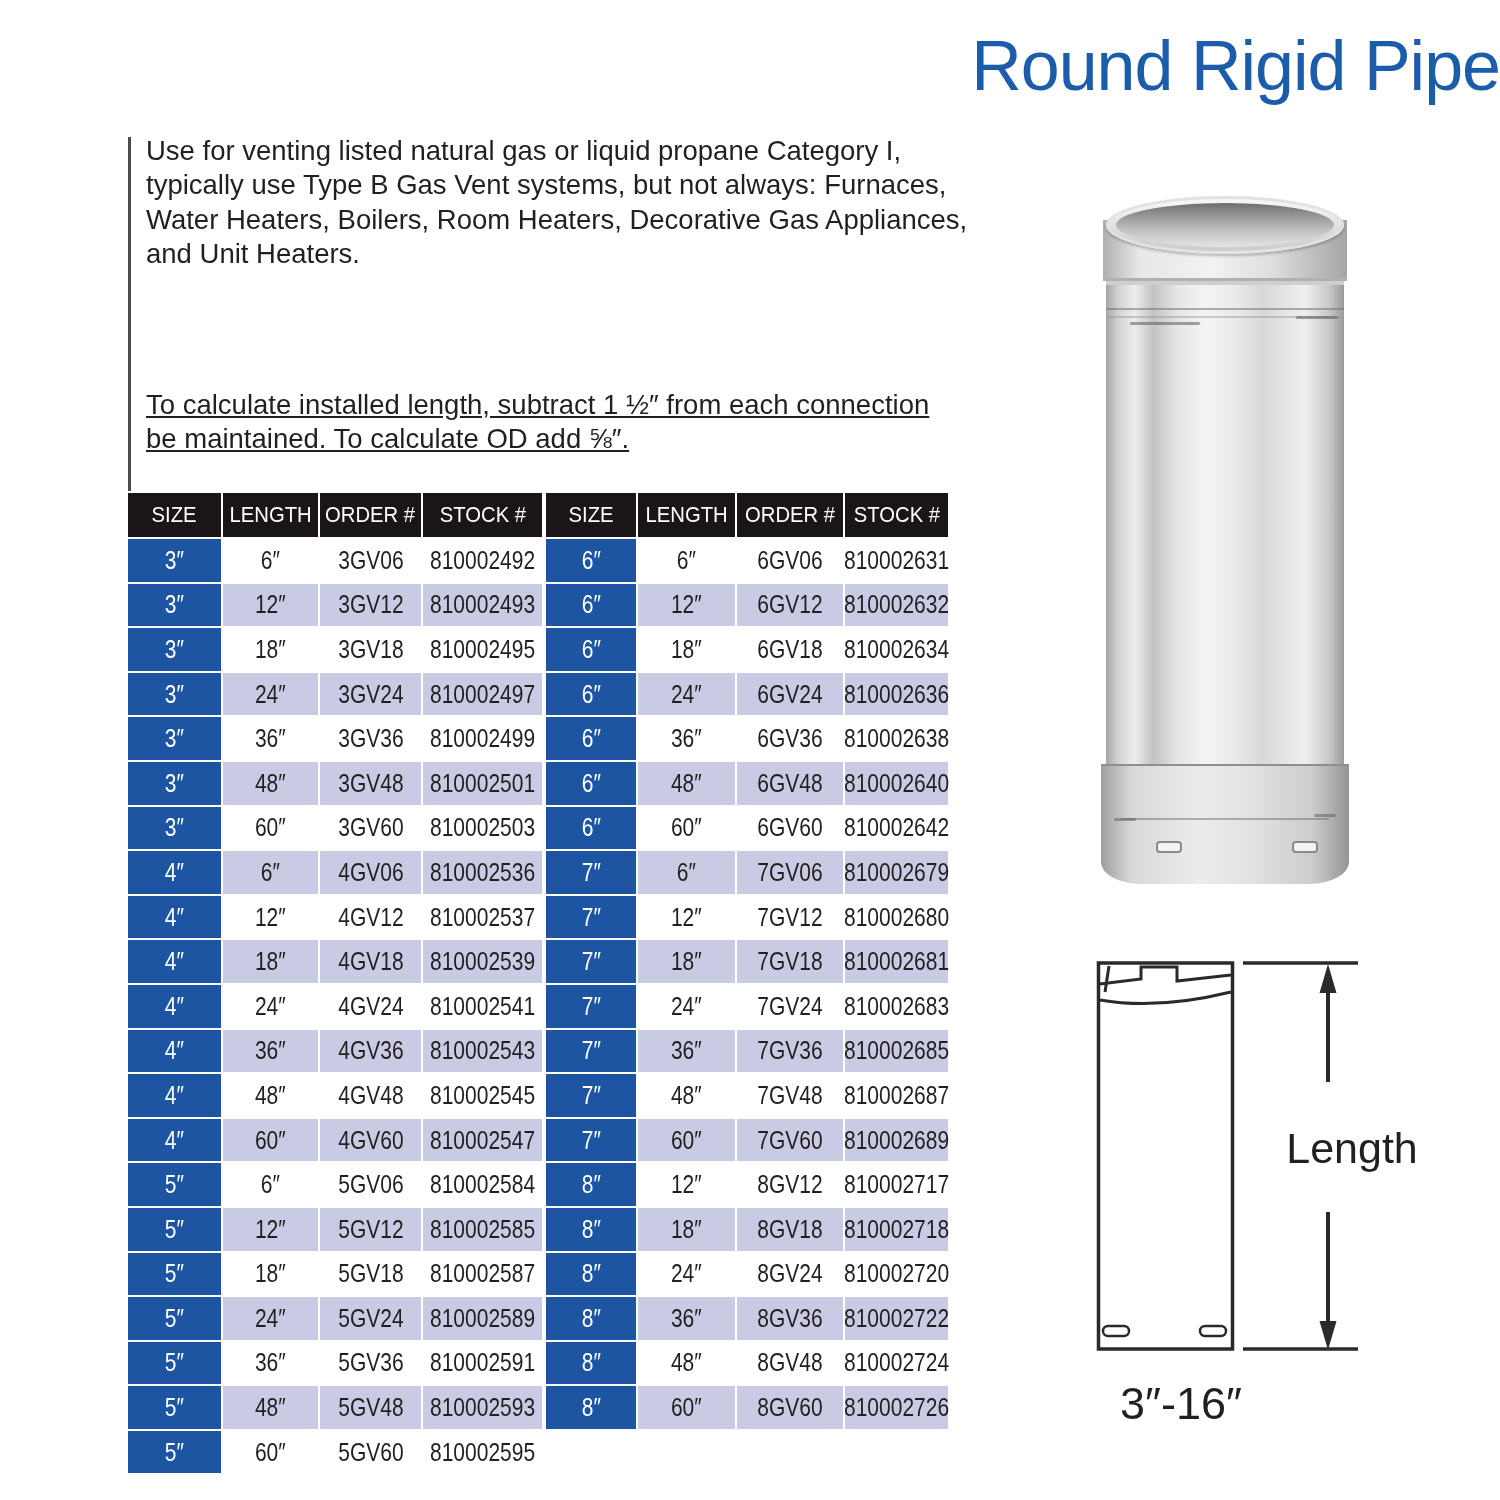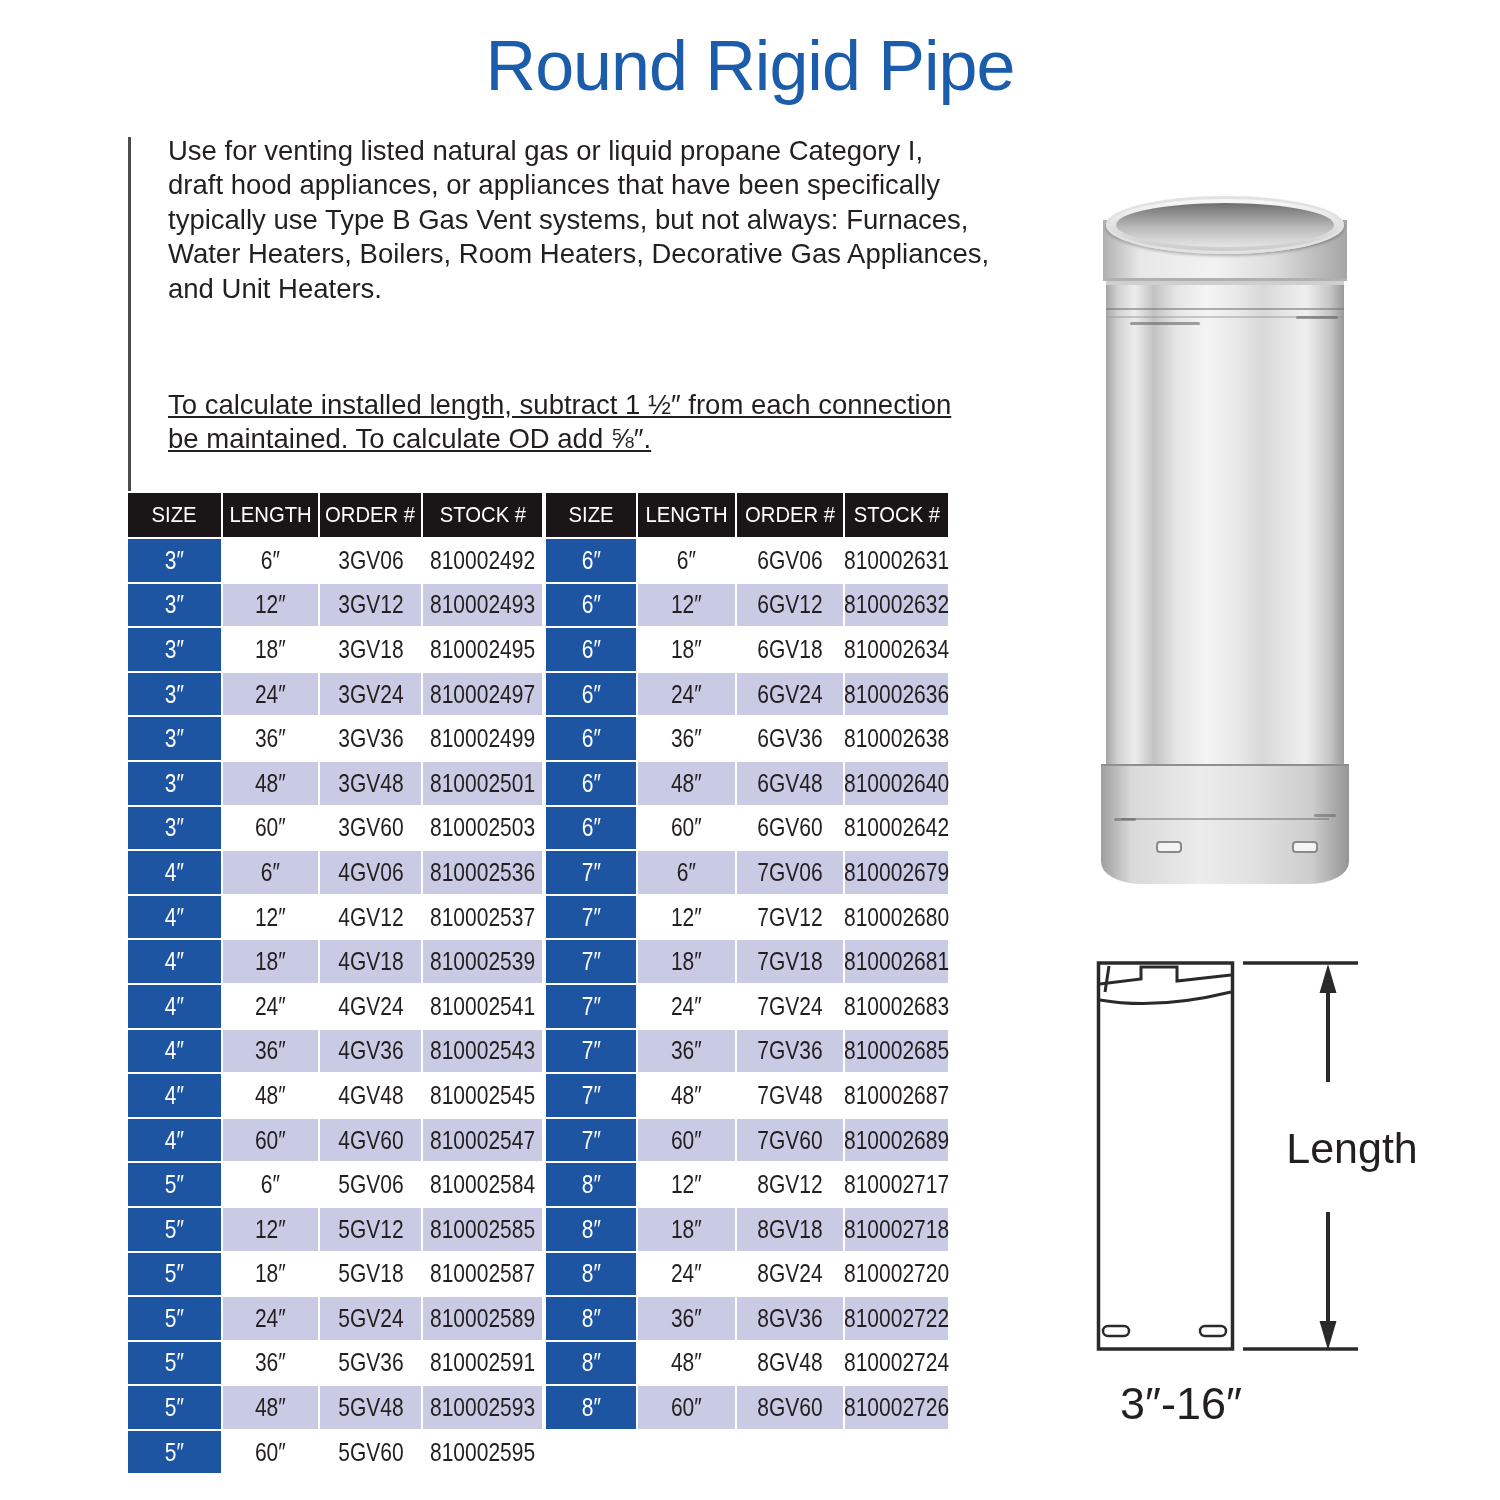--- a/index.html
+++ b/index.html
@@ -5,27 +5,27 @@
   html,body{margin:0;padding:0;}
   body{
     width:1500px;height:1500px;position:relative;overflow:hidden;
     background:#ffffff;color:#231f20;
     font-family:"Liberation Sans", sans-serif;
   }
   .abs{position:absolute;}
 
   
   #title{
-    left:0;top:26px;width:1500px;text-align:center;
+    left:0;top:26px;width:1500px;text-align:right;
     font-size:70px;font-weight:500;letter-spacing:-1px;color:#1b5cab;
   }
 
   
   #vrule{left:128px;top:137px;width:3px;height:354px;background:#4c4c4c;}
-  .para{left:146px;width:845px;font-size:27.5px;line-height:34.4px;color:#231f20;margin-left:22px;}
+  .para{left:146px;width:845px;font-size:27.5px;line-height:34.4px;color:#231f20;}
   #intro{top:134px;}
   #calc{top:388px;text-decoration:underline;}
 
   
   .tbl{top:493px;}
   #tblL{left:128px;width:414px;}
   #tblR{left:546px;width:402px;}
   .thead,.tbody{display:grid;gap:2px;}
   .thead{height:44px;margin-bottom:2px;}
   #tblL .thead,#tblL .tbody{grid-template-columns:93px 95px 101px 119px;}
@@ -104,21 +104,20 @@
 </style>
 </head>
 <body>
 
 <div class="abs" id="title">Round Rigid Pipe</div>
 
 <div class="abs" id="vrule"></div>
 
 <div class="abs para" id="intro">
   <div>Use for venting listed natural gas or liquid propane Category I,</div>
-  <div>draft hood appliances, or appliances that have been  specifically</div>
   <div>typically use Type B Gas Vent systems, but not always: Furnaces,</div>
   <div>Water Heaters, Boilers, Room Heaters, Decorative Gas Appliances,</div>
   <div>and Unit Heaters.</div>
 </div>
 
 <div class="abs para" id="calc">
   <div>To calculate installed length, subtract 1 ½″ from each connection</div>
   <div>be maintained. To calculate OD add ⅝″.</div>
 </div>
 

